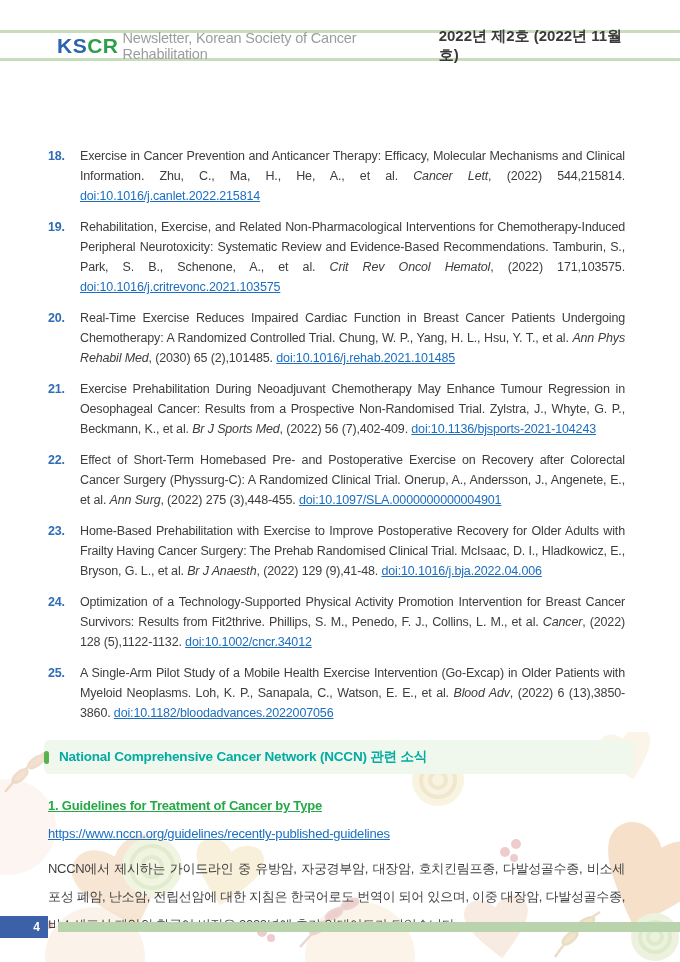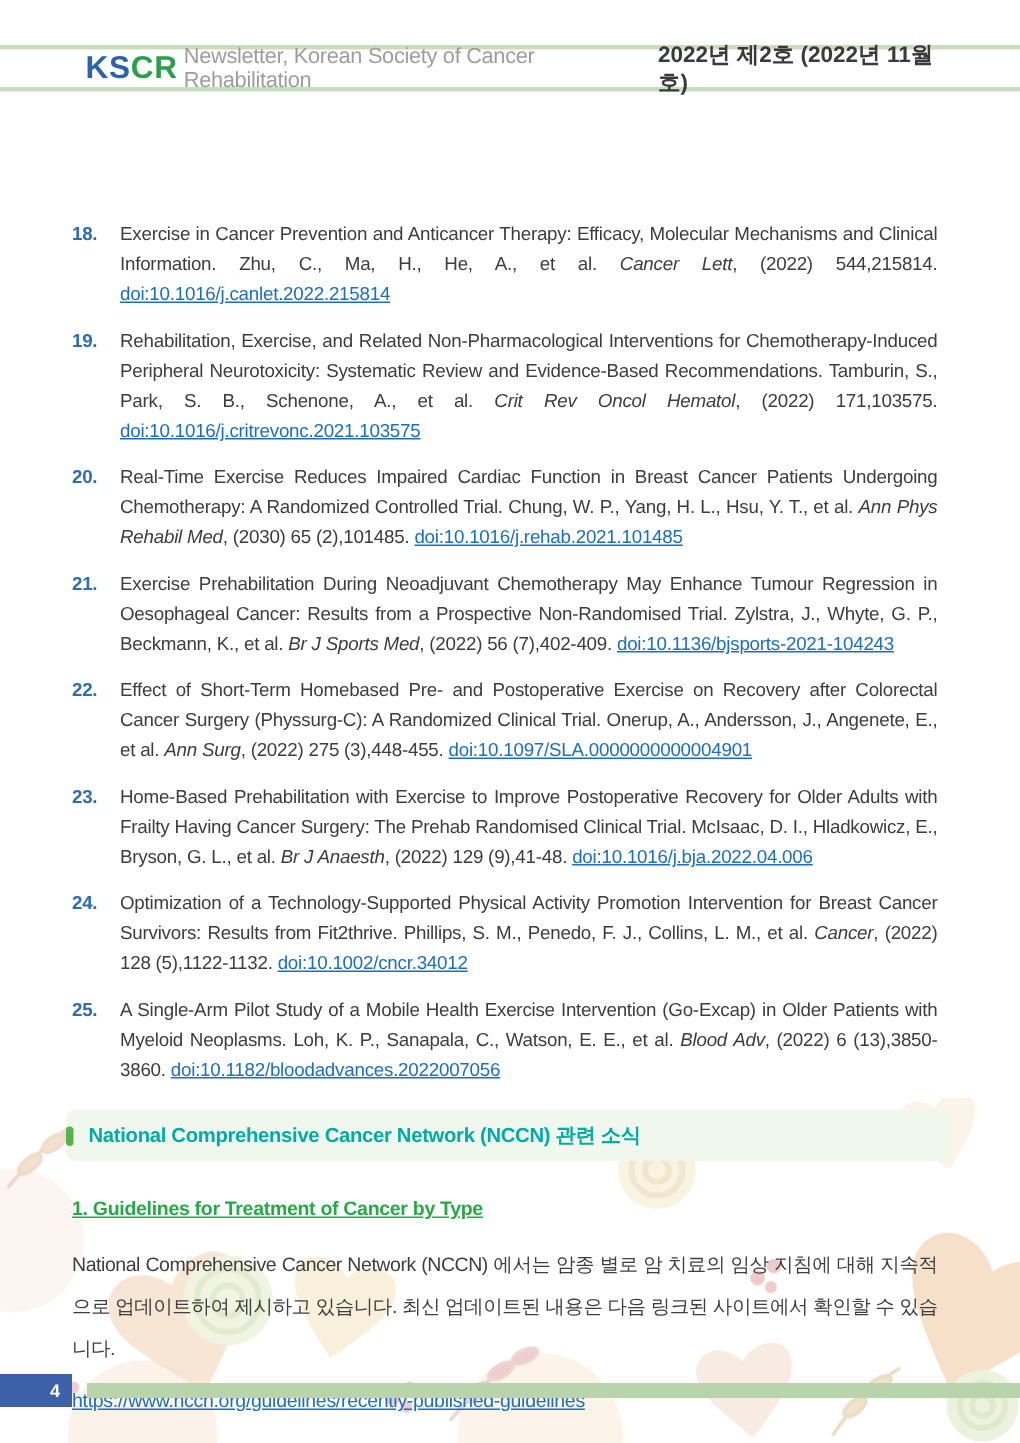--- a/index.html
+++ b/index.html
@@ -203,21 +203,20 @@
     </div>
 
     
     <div class="section-band">
       <span class="section-pill"></span>
       <span class="section-title">National Comprehensive Cancer Network (NCCN) 관련 소식</span>
     </div>
 
     <div class="subsection-title">1. Guidelines for Treatment of Cancer by Type</div>
 
-    <p class="kr-paragraph">National Comprehensive Cancer Network (NCCN) 에서는 암종 별로 암 치료의 임상 지침에 대해 지속적으로 업데이트하여 제시하고 있습니다. 최신 업데이트된 내용은 다음 링크된 사이트에서 확인할 수 있습니다.</p>
 
     <a class="nccn-link">https://www.nccn.org/guidelines/recently-published-guidelines</a>
 
     <p class="kr-paragraph second">NCCN에서 제시하는 가이드라인 중 유방암, 자궁경부암, 대장암, 호치킨림프종, 다발성골수종, 비소세포성 폐암, 난소암, 전립선암에 대한 지침은 한국어로도 번역이 되어 있으며, 이중 대장암, 다발성골수종, 비소세포성 폐암의 한국어 버전은 2022년에 추가 업데이트가 되었습니다.</p>
 
   </div>
 
   <div class="page-num-box">4</div>
   <div class="footer-bar"></div>
 

